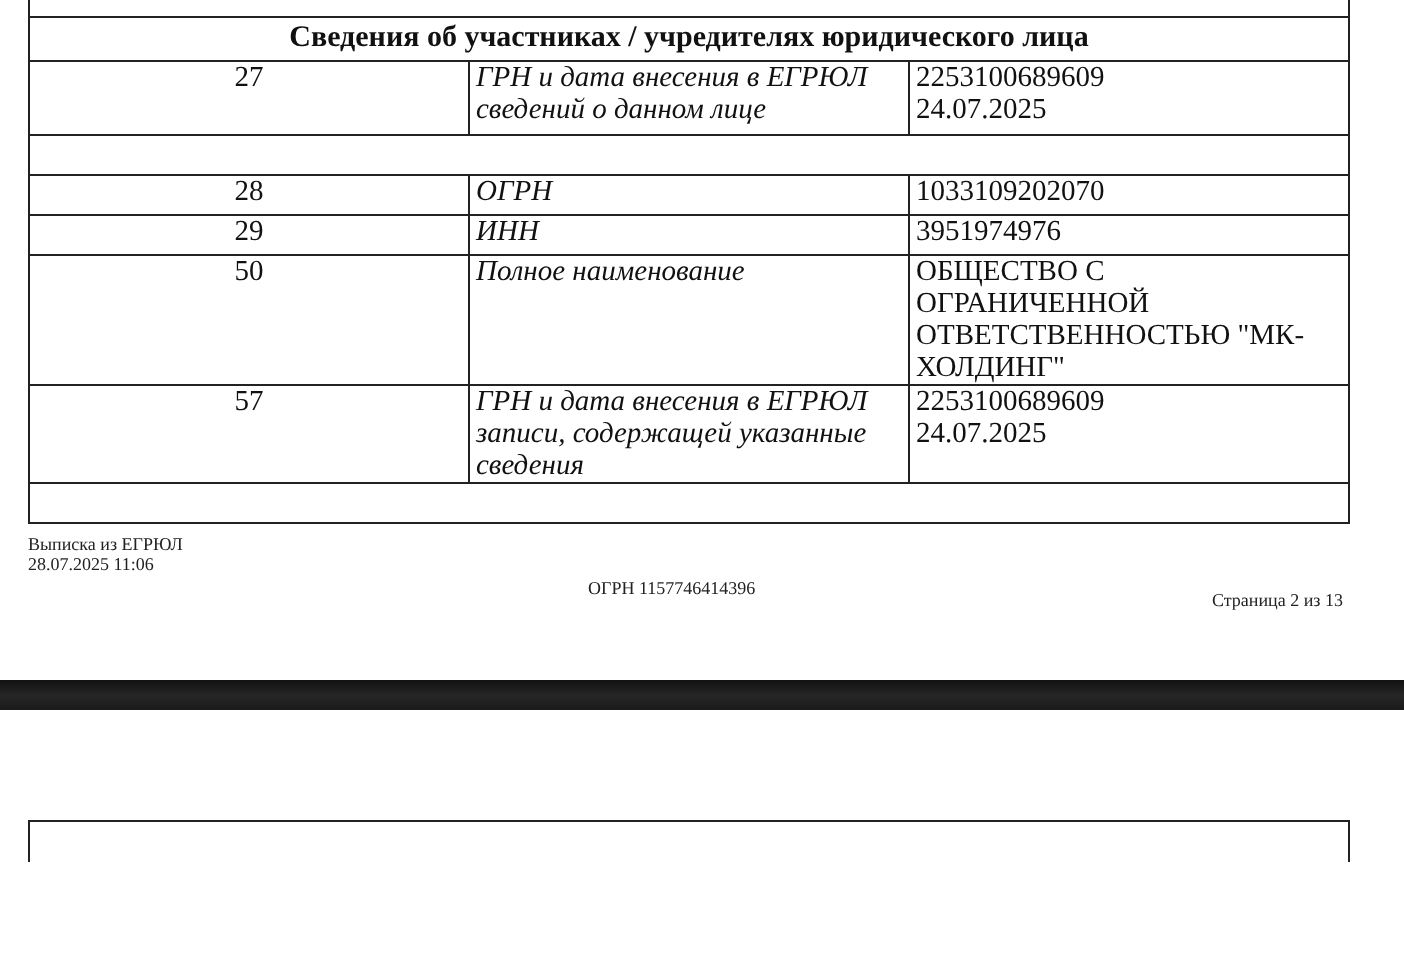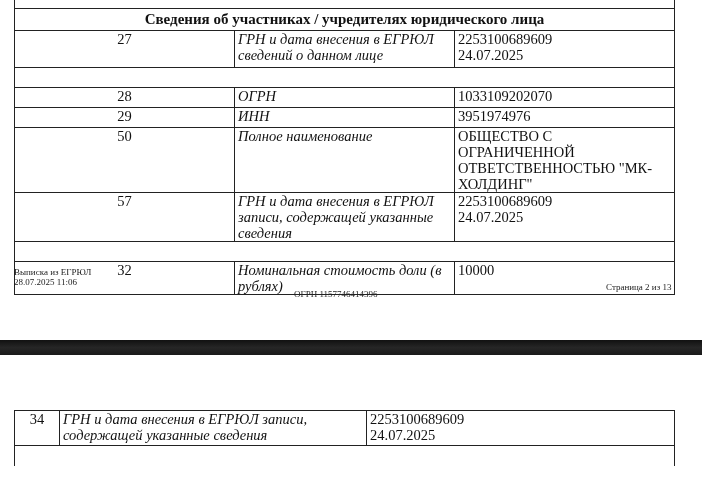--- a/index.html
+++ b/index.html
@@ -61,47 +61,34 @@
       <td class="num" style="height:36px">57</td>
       <td class="lbl">ГРН и дата внесения в ЕГРЮЛ записи, содержащей указанные сведения</td>
       <td>
             <div>2253100689609</div>
             <div>24.07.2025</div>
           </td>
     </tr>
     <tr class="blank">
           <td colspan="3"></td>
         </tr>
-    <tr>
-      <td class="num" style="height:19px">32</td>
-      <td class="lbl">Номинальная стоимость доли (в рублях)</td>
-      <td>10000</td>
-    </tr>
   </tbody>
     </table>
 
   <div class="footer" style="left:14px;top:267px;">
     <div>Выписка из ЕГРЮЛ</div>
     <div>28.07.2025 11:06</div>
   </div>
   <div class="footer" style="left:294px;top:289px;text-align:right;">ОГРН 1157746414396</div>
-  <div class="footer" style="left:606px;top:282px;">Страница 2 из 13</div>
+  <div class="footer" style="left:606px;top:295px;">Страница 2 из 13</div>
 </div>
 
 <div class="divider"></div>
 
 <div class="page" style="top:355px;height:125px;">
   <table class="tbl" style="top:55px;">
     <tbody>
-    <tr>
-      <td class="num" style="height:34px">34</td>
-      <td class="lbl">ГРН и дата внесения в ЕГРЮЛ записи, содержащей указанные сведения</td>
-      <td>
-            <div>2253100689609</div>
-            <div>24.07.2025</div>
-          </td>
-    </tr>
     <tr class="blank">
           <td colspan="3" style="height:20px;border-bottom:none;"></td>
         </tr>
   </tbody>
     </table>
 </div>
 
 </body></html>

